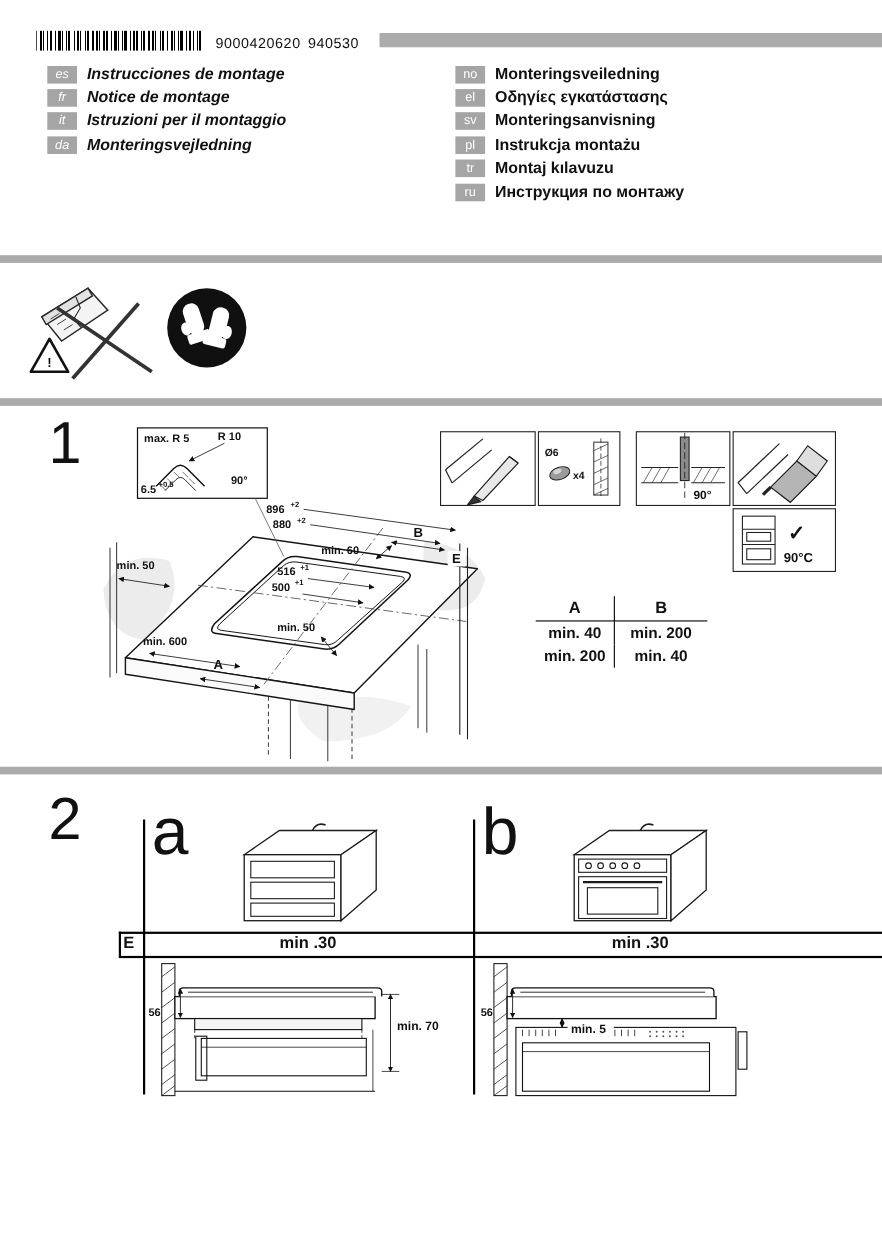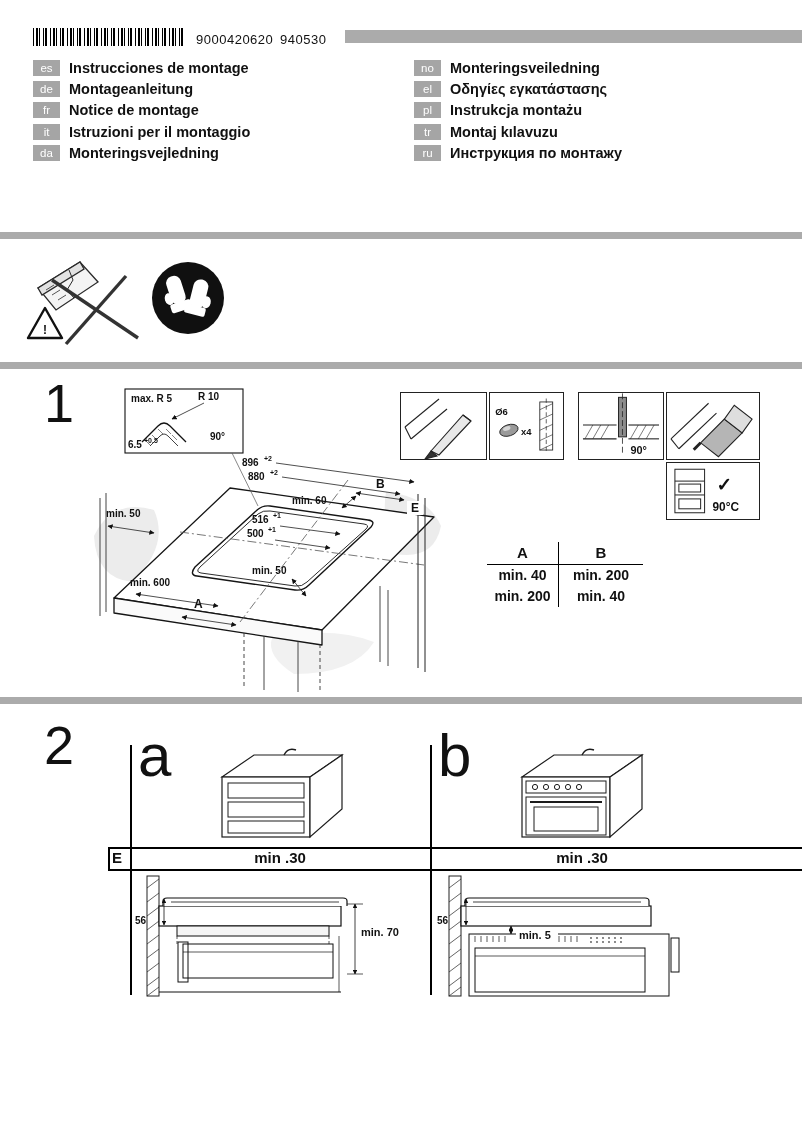--- a/index.html
+++ b/index.html
@@ -13,21 +13,21 @@
   .bc-num { position:absolute; top:32px; font-size:13px; letter-spacing:.5px; }
   #bcn1 { left:196px; } #bcn2 { left:280px; }
   .graybar { position:absolute; background:#ababab; }
   #topbar { left:345px; top:30px; width:457px; height:13px; }
   #div1 { left:0; top:232px; width:802px; height:7px; }
   #div2 { left:0; top:362px; width:802px; height:7px; }
   #div3 { left:0; top:697px; width:802px; height:7px; }
 
   
   .lang-col { position:absolute; top:57px; }
-  #langL { left:33px; } #langR { left:414px; }
+  #langL { left:43px;font-style:italic; } #langR { left:414px; }
   .lang-row { display:flex; align-items:center; height:21.4px; }
   .lang-badge { width:27px; height:16px; background:#a5a5a5; color:#fff; font-size:11.5px;
     display:flex; align-items:center; justify-content:center; margin-right:9px; flex:none; }
   .lang-title { font-size:14.5px; font-weight:bold; white-space:nowrap; }
 
   
   .big-num { position:absolute; font-size:54px; line-height:1; }
   #num1 { left:44px; top:376px; }
   #num2 { left:44px; top:718px; }
   .variant { position:absolute; font-size:60px; line-height:1; }
@@ -78,24 +78,20 @@
   <div class="bc-num" id="bcn1">9000420620</div>
   <div class="bc-num" id="bcn2">940530</div>
   <div class="graybar" id="topbar"></div>
 
   <div class="lang-col" id="langL">
     <div class="lang-row">
         <span class="lang-badge">es</span>
         <span class="lang-title">Instrucciones de montage</span>
       </div>
     <div class="lang-row">
-        <span class="lang-badge">de</span>
-        <span class="lang-title">Montageanleitung</span>
-      </div>
-    <div class="lang-row">
         <span class="lang-badge">fr</span>
         <span class="lang-title">Notice de montage</span>
       </div>
     <div class="lang-row">
         <span class="lang-badge">it</span>
         <span class="lang-title">Istruzioni per il montaggio</span>
       </div>
     <div class="lang-row">
         <span class="lang-badge">da</span>
         <span class="lang-title">Monteringsvejledning</span>
@@ -103,20 +99,24 @@
   </div>
 
   <div class="lang-col" id="langR">
     <div class="lang-row">
         <span class="lang-badge">no</span>
         <span class="lang-title">Monteringsveiledning</span>
       </div>
     <div class="lang-row">
         <span class="lang-badge">el</span>
         <span class="lang-title">Οδηγίες εγκατάστασης</span>
+      </div>
+    <div class="lang-row">
+        <span class="lang-badge">sv</span>
+        <span class="lang-title">Monteringsanvisning</span>
       </div>
     <div class="lang-row">
         <span class="lang-badge">pl</span>
         <span class="lang-title">Instrukcja montażu</span>
       </div>
     <div class="lang-row">
         <span class="lang-badge">tr</span>
         <span class="lang-title">Montaj kılavuzu</span>
       </div>
     <div class="lang-row">

